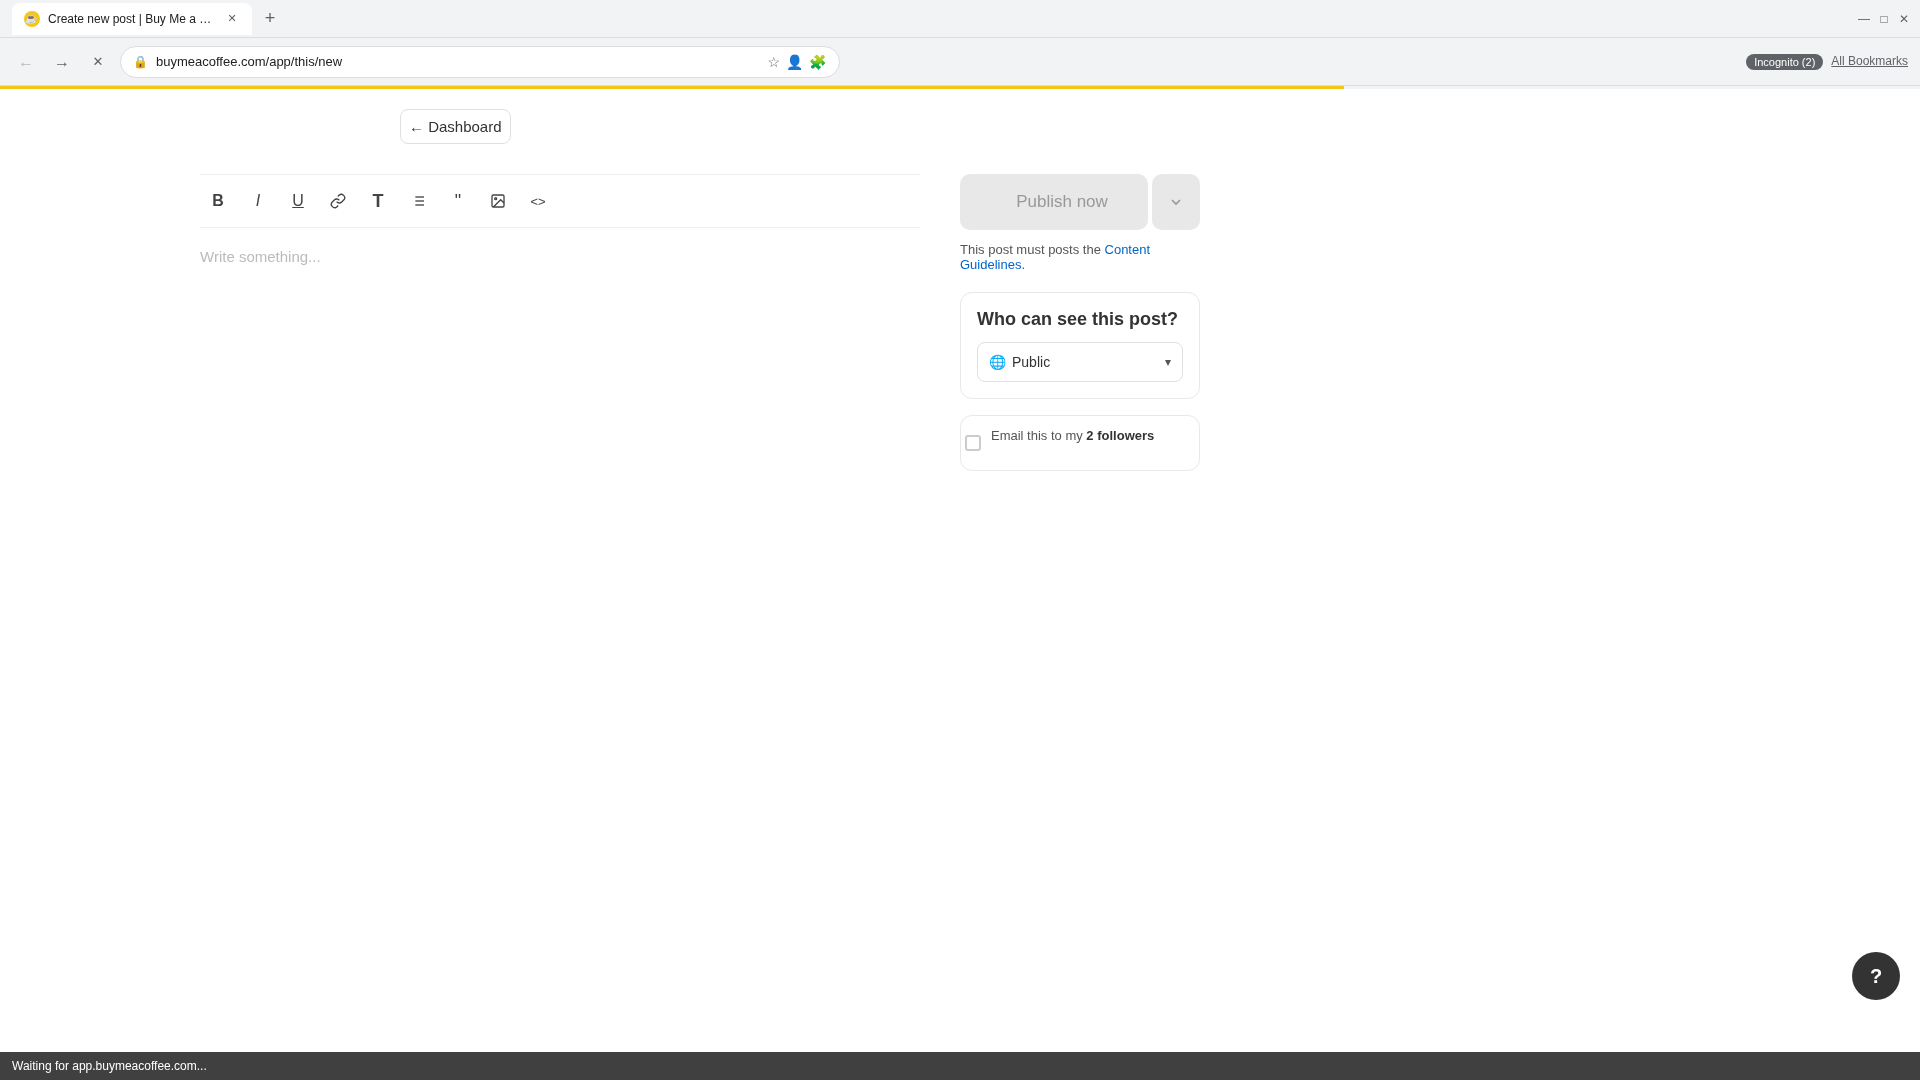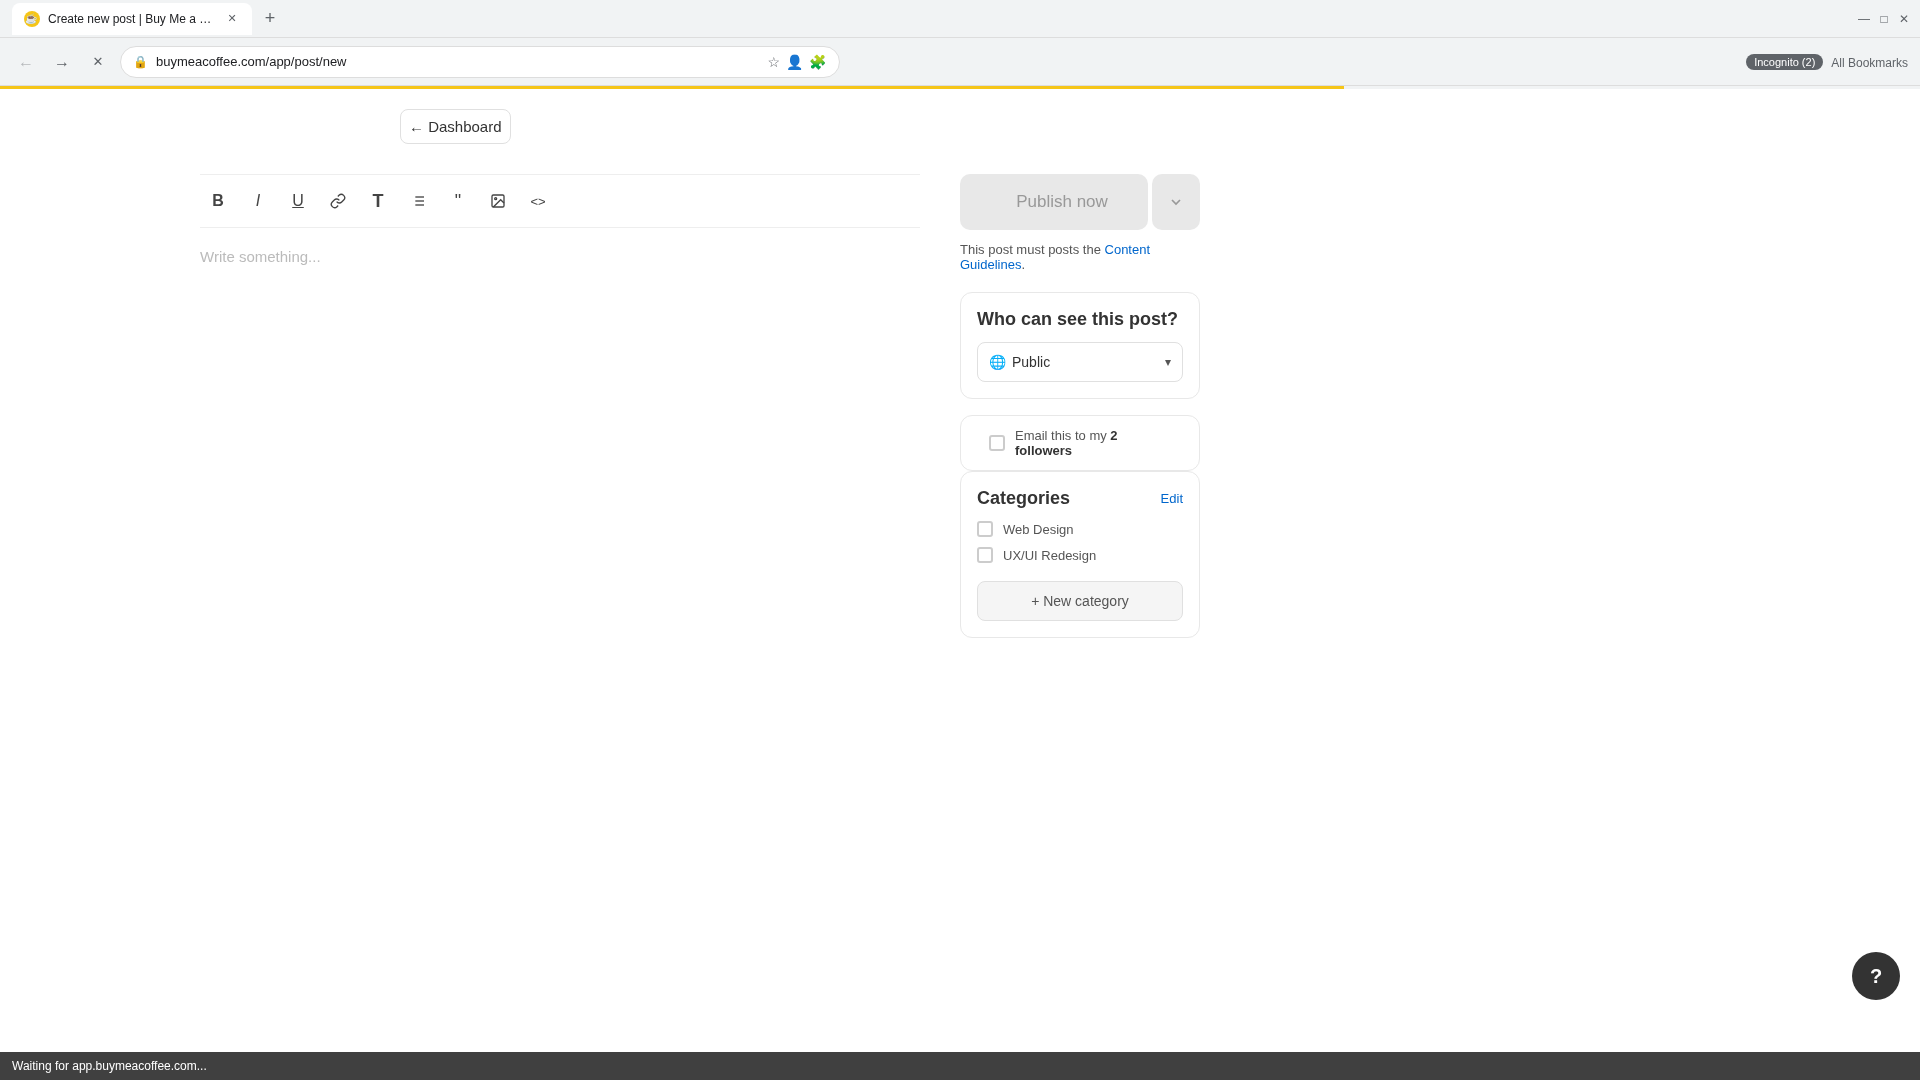--- a/index.html
+++ b/index.html
@@ -165,24 +165,25 @@
 
     .address-icon {
       font-size: 14px;
       color: #5f6368;
       cursor: pointer;
     }
 
     .bookmarks-area {
       margin-left: auto;
       display: flex;
-      align-items: flex-end;
+      align-items: flex-start;
       gap: 8px;
       font-size: 12px;
       color: #5f6368;
+      text-decoration: underline;
     }
 
     .incognito-badge {
       background: #5f6368;
       color: #fff;
       border-radius: 12px;
       padding: 2px 8px;
       font-size: 11px;
     }
 
@@ -377,23 +378,24 @@
       top: 50%;
       transform: translateY(-50%);
       pointer-events: none;
       font-size: 14px;
     }
 
     .email-row {
       display: flex;
       align-items: center;
       gap: 10px;
-      padding: 12px 28px;
+      padding: 12px 4px;
       border: 1px solid #e8e8e8;
       border-radius: 12px;
+      margin-bottom: 16px;
     }
 
     .email-checkbox {
       width: 16px;
       height: 16px;
       border: 2px solid #ccc;
       border-radius: 3px;
       flex-shrink: 0;
     }
 
@@ -519,21 +521,21 @@
       <div class="window-control">✕</div>
     </div>
   </div>
 
   <div class="address-bar-row">
     <div class="nav-btn disabled">←</div>
     <div class="nav-btn">→</div>
     <div class="nav-btn" style="font-size:13px;">✕</div>
     <div class="address-bar">
       <span class="address-lock">🔒</span>
-      <span class="address-text">buymeacoffee.com/app/post/new</span>
+      <span class="address-text">buymeacoffee.com/app/this/new</span>
       <div class="address-icons">
         <span class="address-icon">☆</span>
         <span class="address-icon">👤</span>
         <span class="address-icon">🧩</span>
       </div>
     </div>
     <div class="bookmarks-area">
       <div class="incognito-badge">Incognito (2)</div>
       <span>All Bookmarks</span>
     </div>
@@ -620,35 +622,20 @@
             </div>
           </div>
 
           <div class="email-row">
             <div class="email-checkbox"></div>
             <span class="email-label">
               <span>Email this to my </span><strong><span>2</span> followers</strong><span style="visibility:hidden;"> followers.</span>
             </span>
           </div>
 
-          <div class="categories-panel">
-            <div class="categories-header">
-              <span class="section-title" style="margin-bottom:0;">Categories</span>
-              <a class="edit-link" href="#">Edit</a>
-            </div>
-            <div class="category-item">
-              <div class="cat-checkbox"></div>
-              <span class="cat-label">Web Design</span>
-            </div>
-            <div class="category-item">
-              <div class="cat-checkbox"></div>
-              <span class="cat-label">UX/UI Redesign</span>
-            </div>
-            <button class="new-category-btn">+ New category</button>
-          </div>
 
         </div>
       </div>
     </div>
   </div>
 
   <div class="help-btn">?</div>
 
   <div class="status-bar">
     <span>Waiting for app.buymeacoffee.com...</span>

